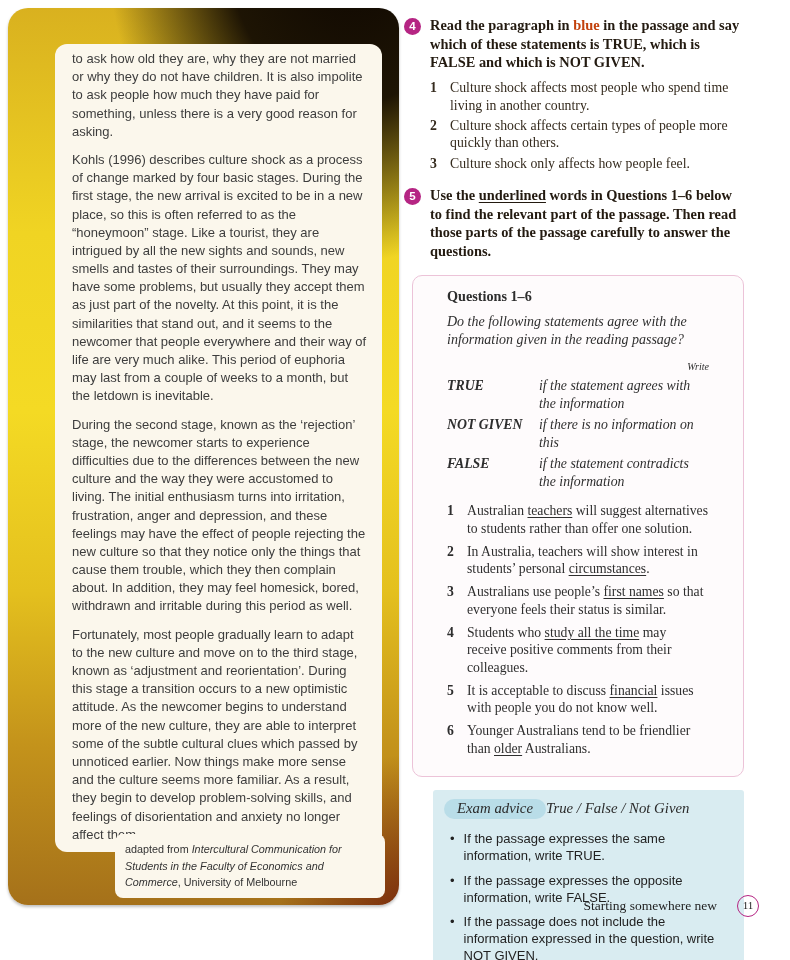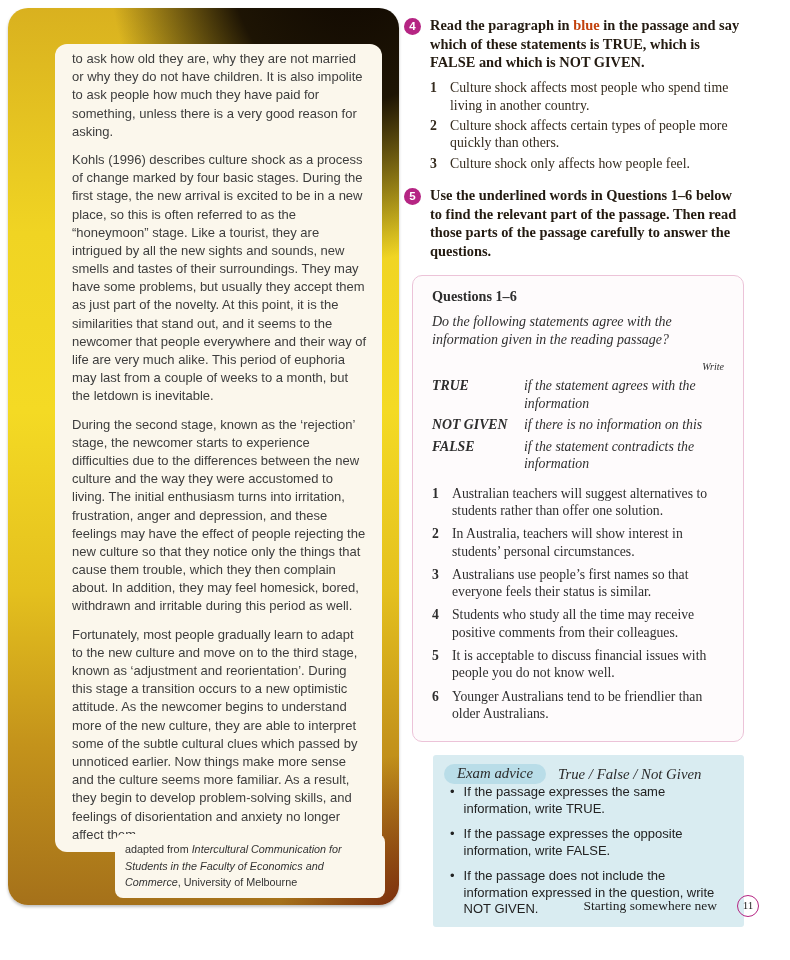--- a/index.html
+++ b/index.html
@@ -32,46 +32,46 @@
   .right-col{position:absolute;left:404px;top:16px;width:340px;}
   .exercise{display:flex;gap:9px;margin-bottom:11px;font-family:"Liberation Serif",serif;}
   .num-badge{
     flex:0 0 auto;width:17px;height:17px;border-radius:50%;background:#b52583;color:#fff;
     font-family:"Liberation Sans",sans-serif;font-weight:bold;font-size:11.5px;line-height:17px;
     text-align:center;margin-top:2px;
   }
   .ex-body{flex:1;}
   .ex-instruction{margin:0;font-weight:bold;font-size:14.4px;line-height:1.3;color:#231a10;}
   .blue-word{color:#c2410c;}
-  .u{text-underline-offset:2px;}
+  .u{text-decoration:underline;text-underline-offset:2px;}
   .statements{margin:7px 0 0;}
   .q-row{display:flex;gap:9px;margin-bottom:3px;font-size:13.8px;line-height:1.26;color:#352b1e;}
   .q-num{font-weight:bold;flex:0 0 11px;}
   .q-text{flex:1;}
   
   .questions-box{
     box-sizing:border-box;margin:14px 0 13px 8px;width:332px;
     border:1.6px solid #ecc3d8;border-radius:10px;background:#fefbfc;
-    padding:12px 19px 13px;font-family:"Liberation Serif",serif;color:#2e2e2e;
+    padding:12px 34px 13px;font-family:"Liberation Serif",serif;color:#2e2e2e;
   }
   .qb-title{margin:0;font-weight:bold;font-size:14.2px;}
   .qb-intro{margin:8px 0 0;font-style:italic;font-size:14px;line-height:1.3;}
   .qb-write{margin:12px 0 5px;font-style:italic;font-size:10px;text-align:right;}
   .def-row{display:flex;margin-bottom:4px;font-size:13.8px;font-style:italic;line-height:1.27;}
   .def-term{flex:0 0 92px;font-weight:bold;}
   .def-text{flex:1;}
   .qb-questions{margin-top:12px;}
   .qb-questions .q-row{font-size:13.7px;color:#2e2e2e;margin-bottom:6px;}
   
   .advice-box{
     box-sizing:border-box;margin-left:29px;width:311px;
     background:#d9ecf1;border-radius:3px;padding:9px 11px 9px;
   }
   .advice-header{
-    display:flex;align-items:center;gap:12px;margin-bottom:0;
+    display:flex;align-items:center;margin-bottom:12px;
     font-family:"Liberation Serif",serif;font-style:italic;font-size:14.8px;color:#2b2b2b;
   }
   .advice-pill{background:#b9dde8;border-radius:12px;padding:1px 13px 2px;}
   .advice-tip{display:flex;gap:9px;margin:0 0 8px 6px;font-size:13px;line-height:1.3;color:#222;}
   .advice-tip:last-child{margin-bottom:0;}
   .tip-bullet{flex:0 0 auto;}
   .tip-text{flex:1;}
   
   .footer{
     position:absolute;top:895px;right:31px;display:flex;align-items:center;gap:20px;

